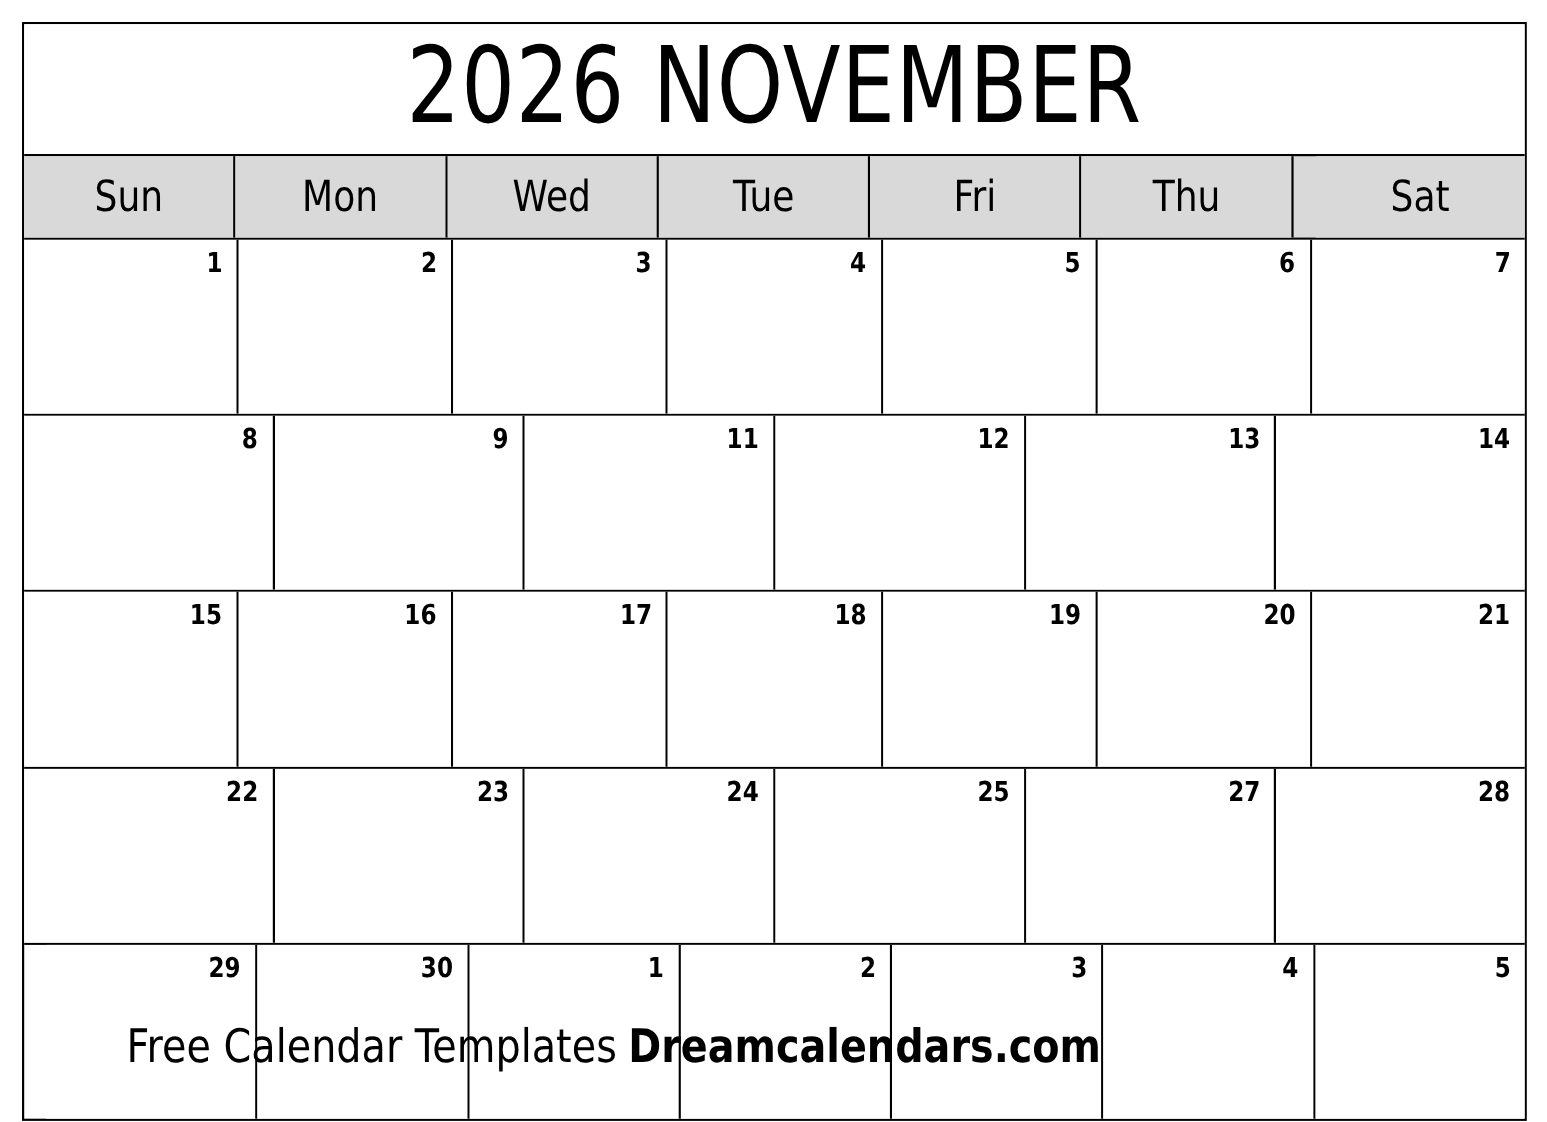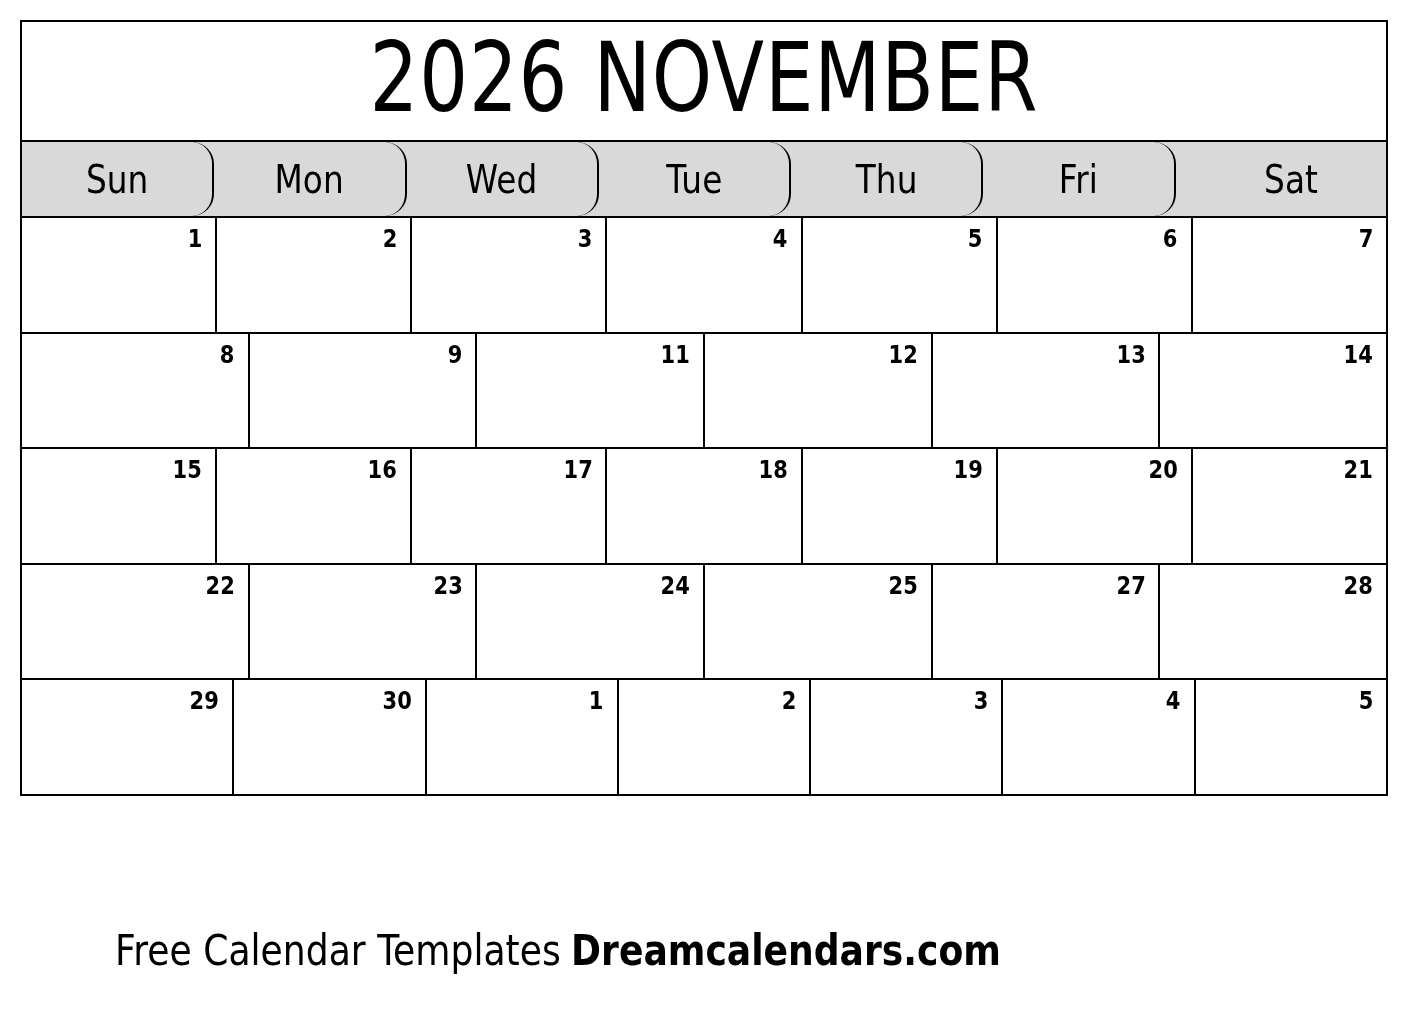--- a/index.html
+++ b/index.html
@@ -22,21 +22,21 @@
     height: 1020px;
     background: #ffffff;
   }
 
   
   .calendar {
     position: absolute;
     left: 20px;
     top: 20px;
     width: 1368px;
-    height: 776px;
+    height: 999px;
     box-sizing: border-box;
     border: 2px solid #000000;
     background: #ffffff;
     display: flex;
     flex-direction: column;
   }
 
   
   .title-bar {
     height: 118px;
@@ -73,21 +73,20 @@
   }
   .weekday-cell {
     flex: 1 1 0;
     box-sizing: border-box;
     border-right: 2px solid #000000;
     background: #d9d9d9;
     display: flex;
     align-items: center;
     justify-content: center;
     overflow: hidden;
-    border-radius: 22px;
   }
   .weekday-cell:last-child {
     border-right: none;
     margin-left: 20px;
   }
   .weekday-label {
     font-family: "DejaVu Sans", sans-serif;
     font-weight: 400;
     font-size: 39px;
     line-height: 1;
@@ -186,24 +185,24 @@
       <div class="weekday-cell">
         <span class="weekday-label">Mon</span>
       </div>
       <div class="weekday-cell">
         <span class="weekday-label">Wed</span>
       </div>
       <div class="weekday-cell">
         <span class="weekday-label">Tue</span>
       </div>
       <div class="weekday-cell">
+        <span class="weekday-label">Fri</span>
+      </div>
+      <div class="weekday-cell">
         <span class="weekday-label">Thu</span>
-      </div>
-      <div class="weekday-cell">
-        <span class="weekday-label">Fri</span>
       </div>
       <div class="weekday-cell">
         <span class="weekday-label">Sat</span>
       </div>
     </div>
 
     <div class="weeks">
 
       <div class="week-row">
         <div class="day-cell">

